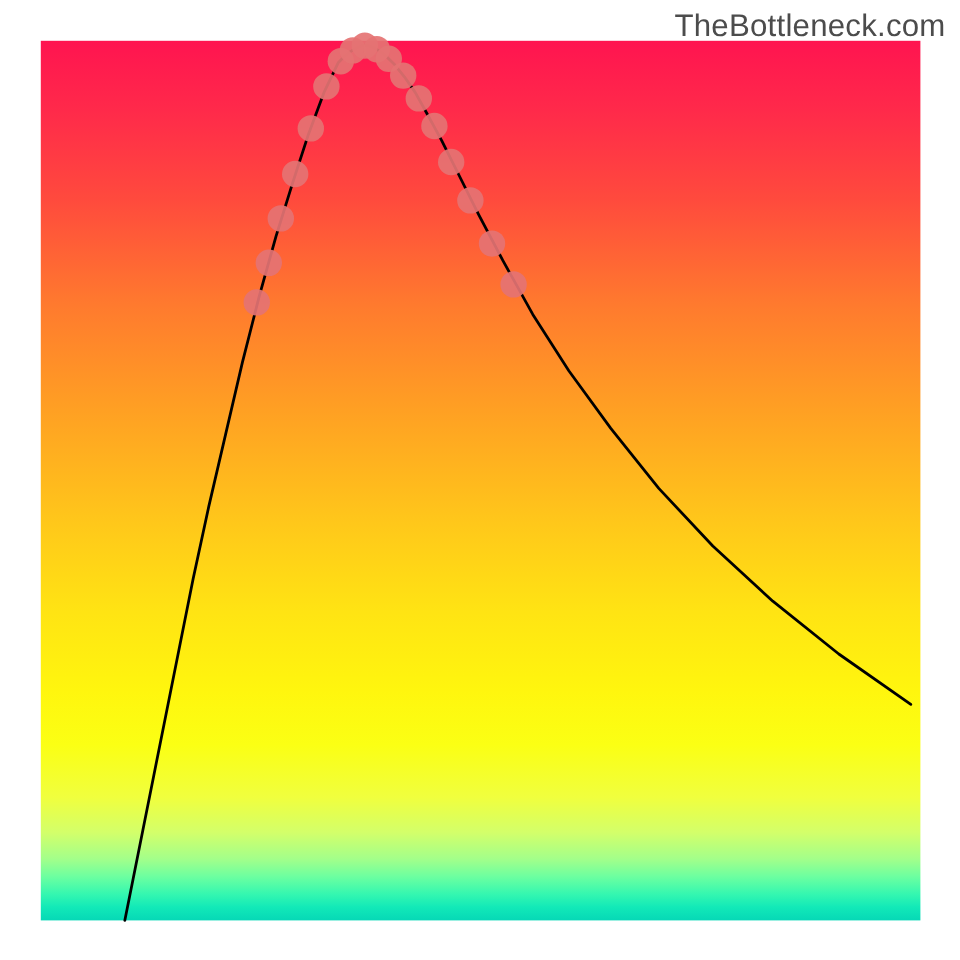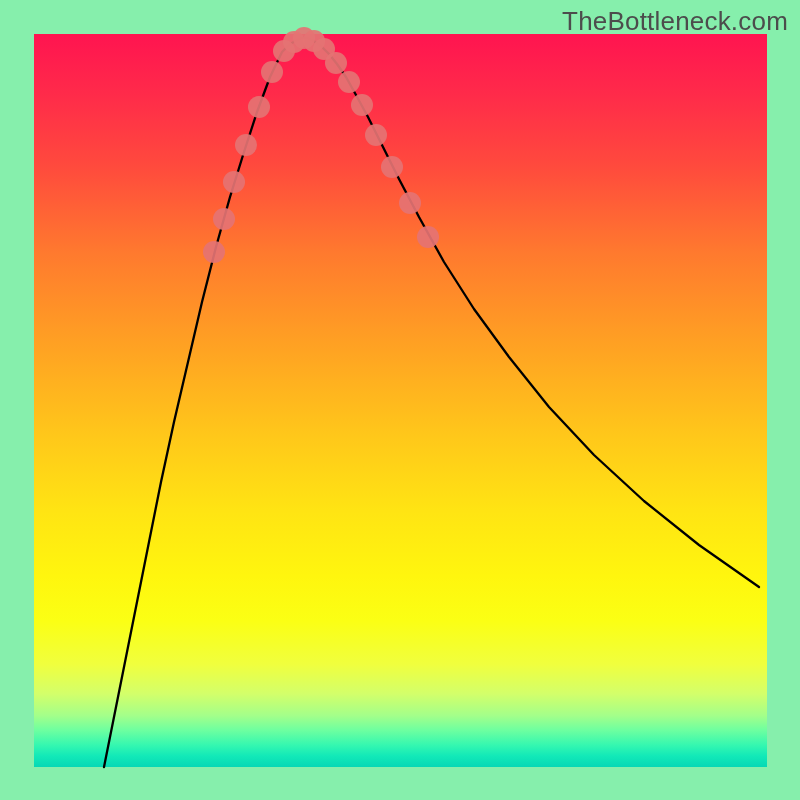--- a/index.html
+++ b/index.html
@@ -10,21 +10,21 @@
     overflow: hidden;
     background: #000;
     font-family: Arial, Helvetica, sans-serif;
   }
   .frame {
     position: absolute;
     top: 0;
     left: 0;
     width: 800px;
     height: 800px;
-    background: #86efac;
+    background: #ffffff;
   }
   .plot-area {
     position: absolute;
     left: 34px;
     top: 34px;
     width: 733px;
     height: 733px;
     
     background: linear-gradient(to bottom,
       #ff1450 0%,

